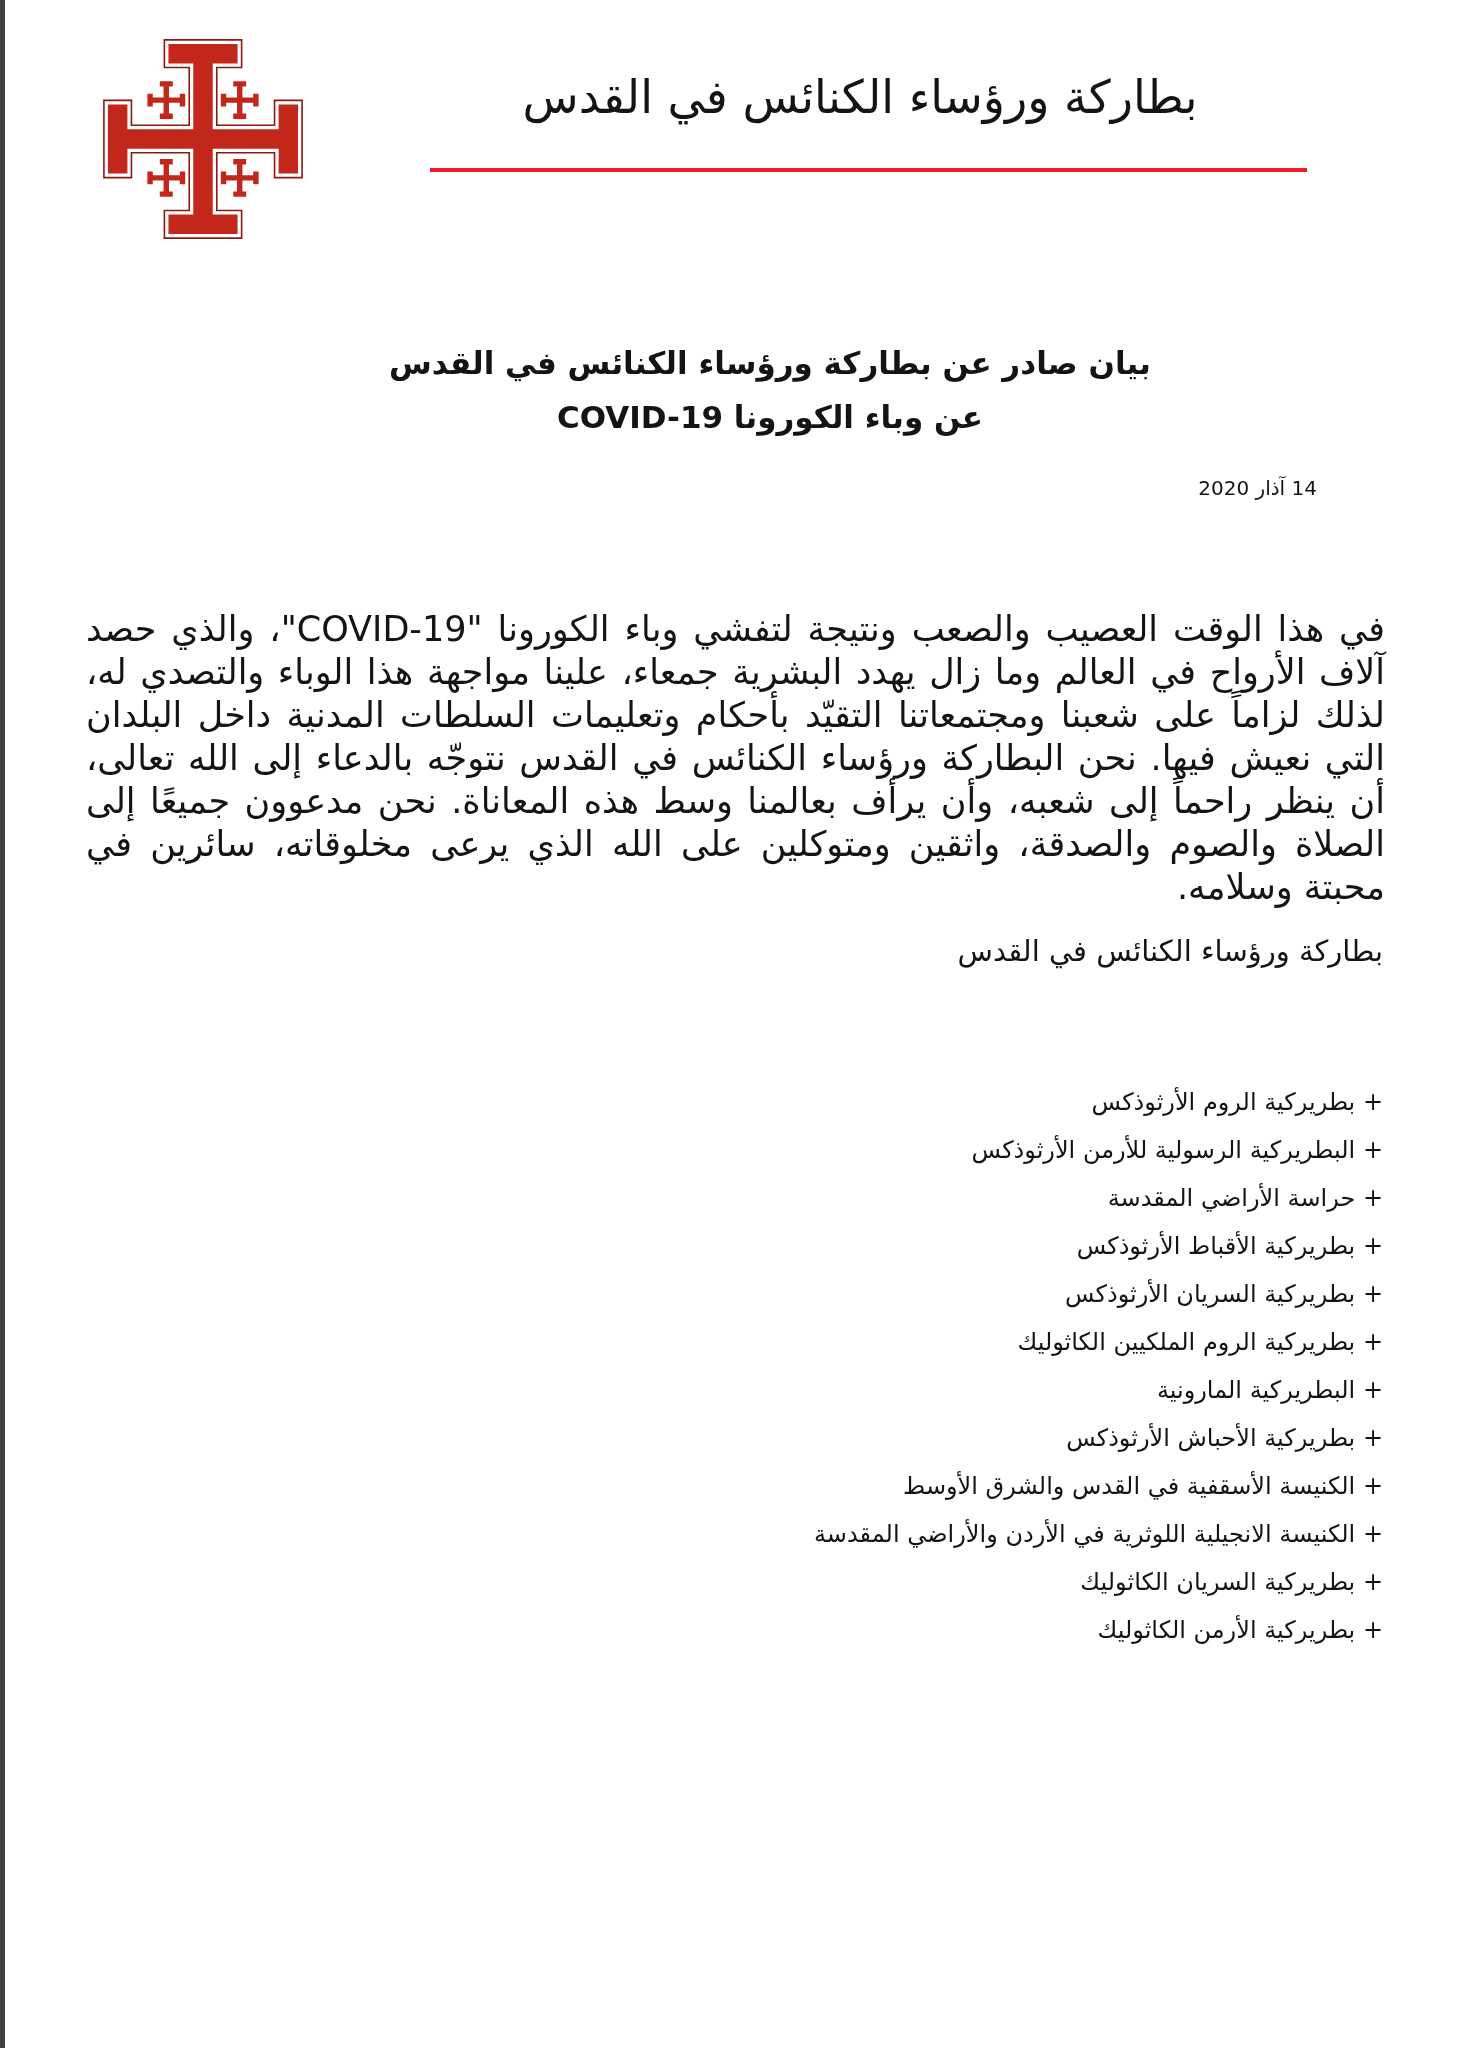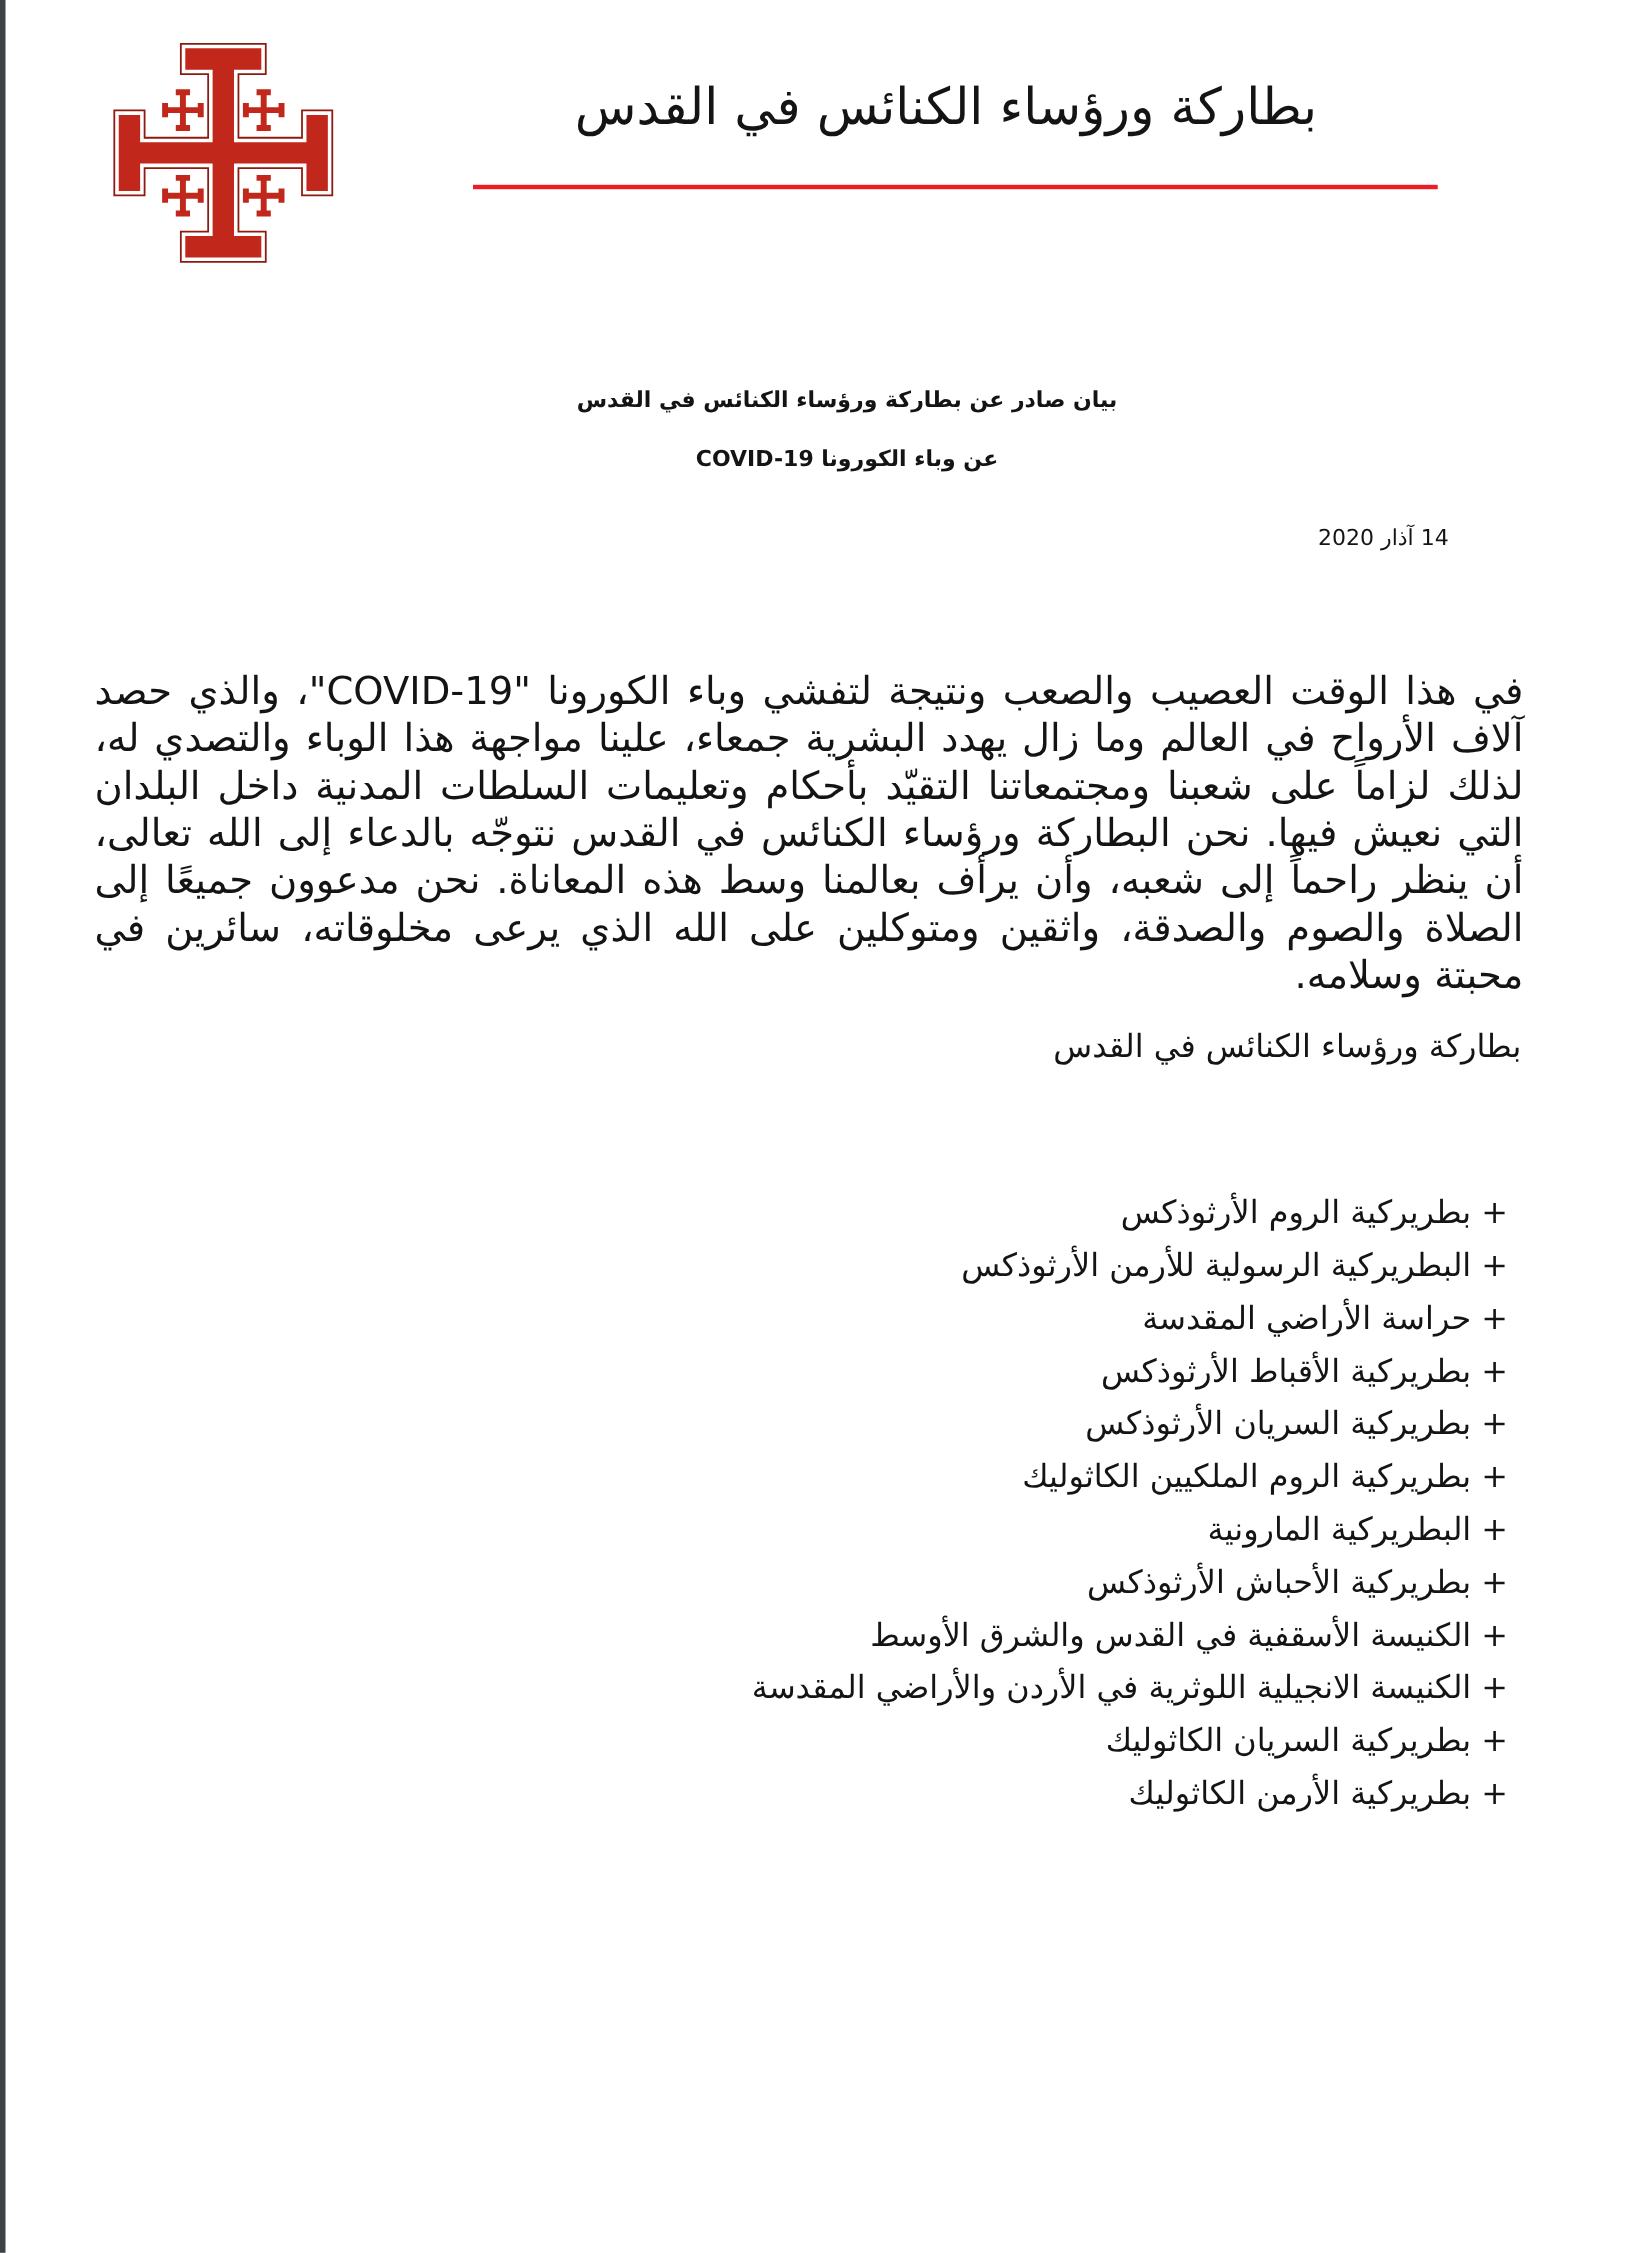--- a/index.html
+++ b/index.html
@@ -41,21 +41,21 @@
     width: 877px; height: 4px;
     background: #ee1c25;
   }
   .heading {
     position: absolute;
     left: 150px; top: 336px;
     width: 1240px;
     text-align: center;
     direction: rtl;
     font-weight: bold;
-    font-size: 20px;
+    font-size: 31px;
     line-height: 54px;
   }
   .date-line {
     position: absolute;
     top: 476px; right: 160px;
     direction: rtl;
     font-size: 20px;
   }
   .body-par {
     position: absolute;
@@ -66,24 +66,24 @@
     line-height: 43px;
   }
   .signature-line {
     position: absolute;
     top: 934px; right: 94px;
     direction: rtl;
     font-size: 29px;
   }
   .church-list {
     position: absolute;
-    top: 1078px; right: 106px; left: 86px;
+    top: 1078px; right: 94px; left: 86px;
     direction: rtl;
     text-align: right;
-    font-size: 29px;
+    font-size: 24px;
     line-height: 48px;
   }
 </style>
 </head>
 <body>
 
 <div class="edge-strip"></div>
 
 <svg class="logo" viewBox="0 0 200 200" xmlns="http://www.w3.org/2000/svg">
 

